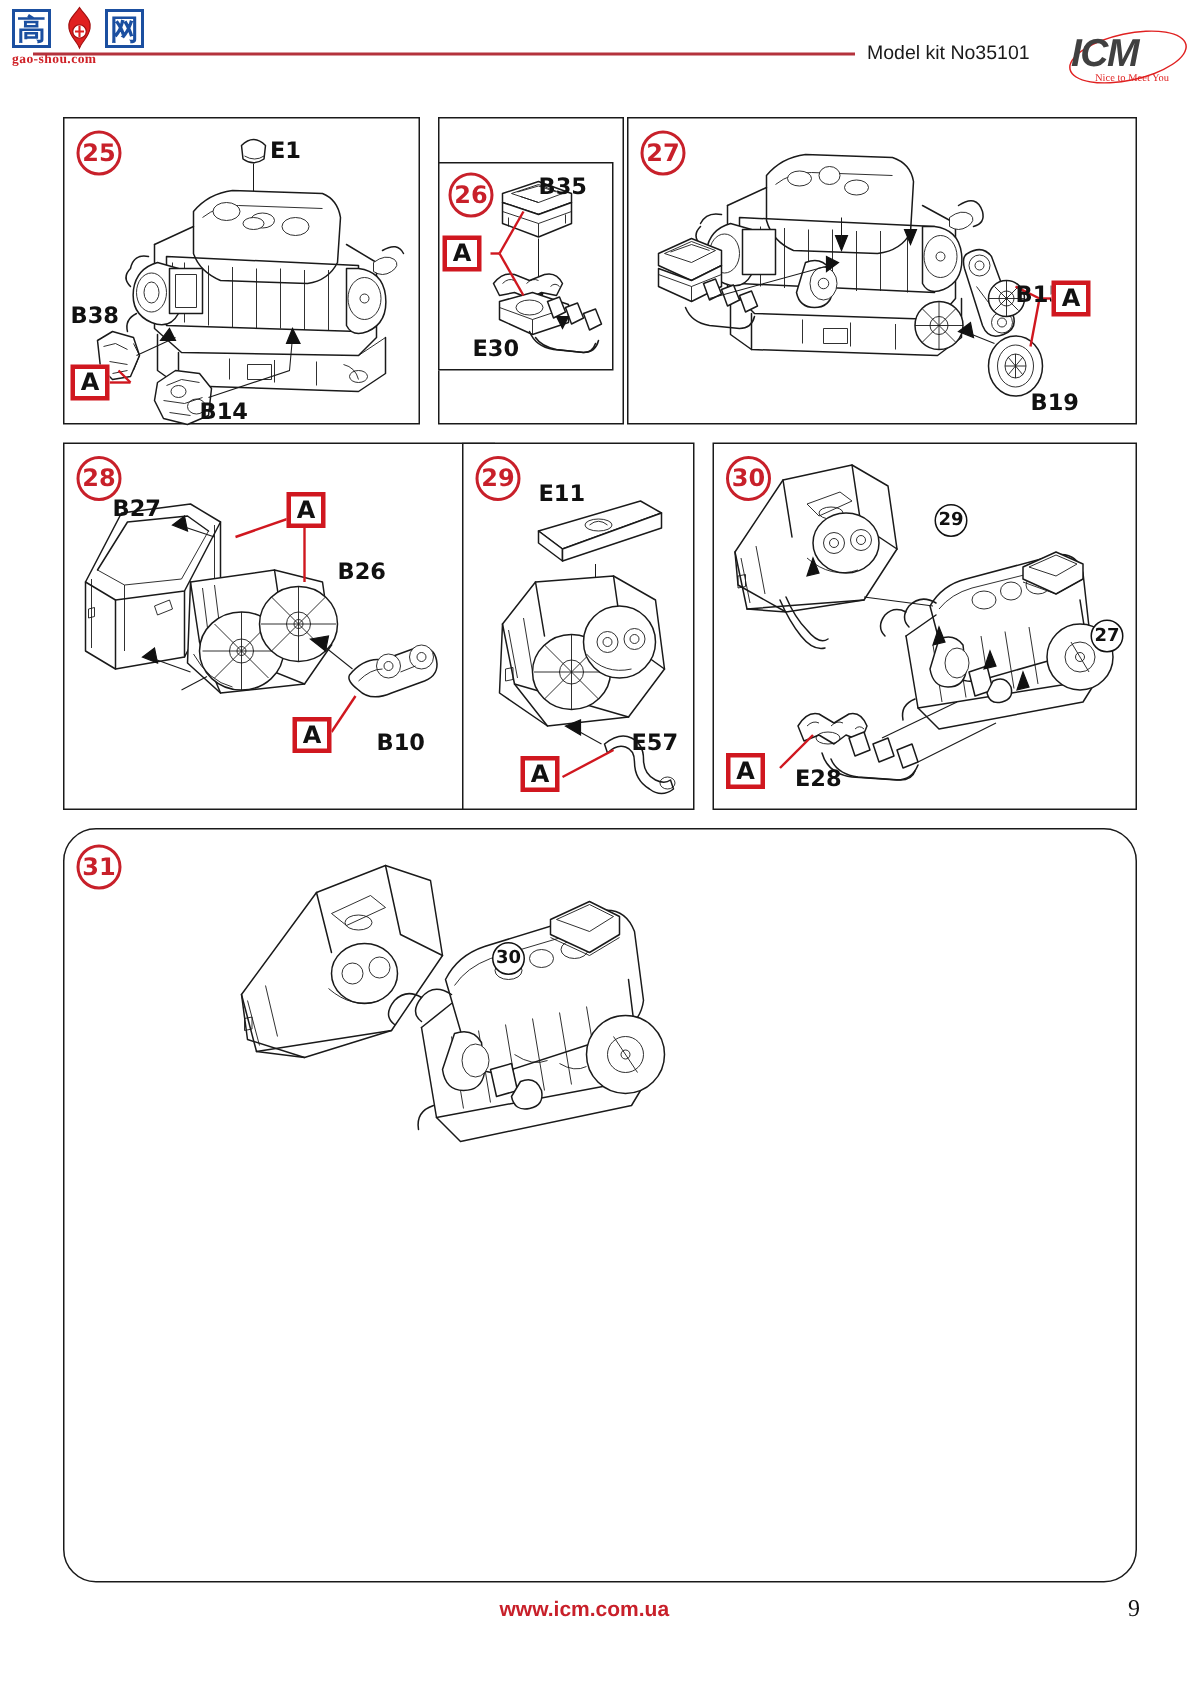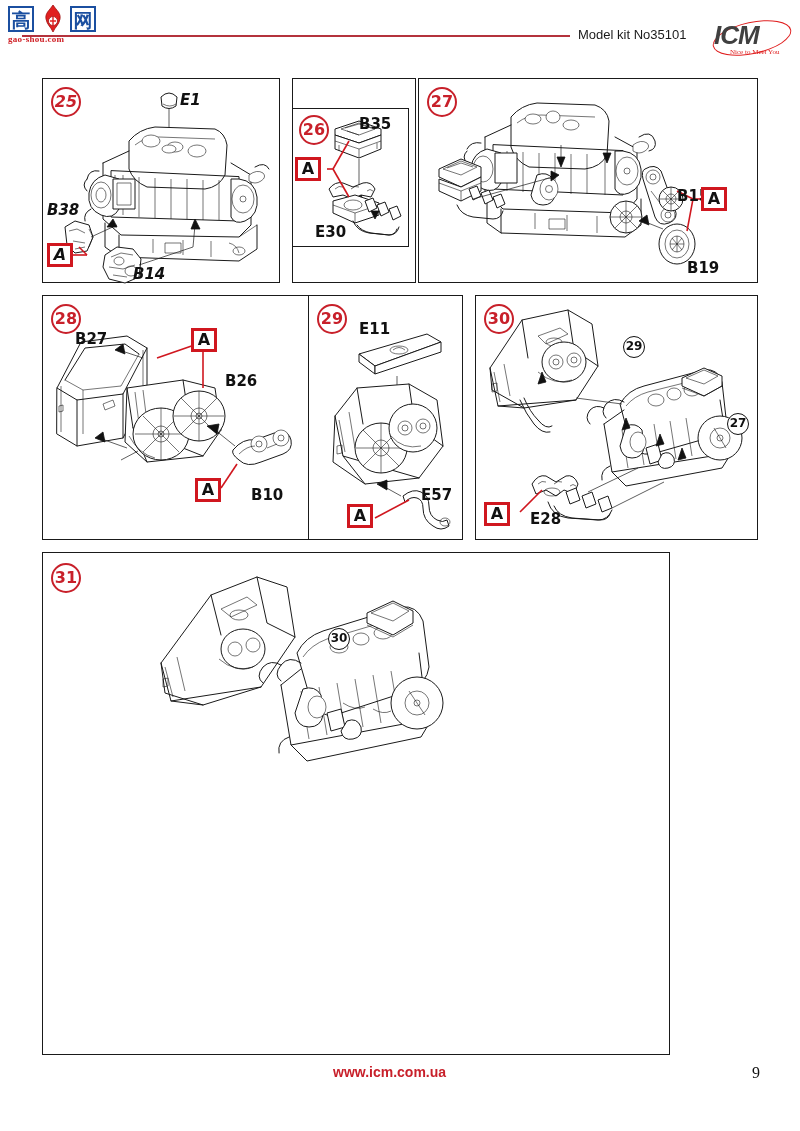--- a/index.html
+++ b/index.html
@@ -25,28 +25,28 @@
   .icm-logo{position:absolute;left:712px;top:18px;width:80px;height:44px;}
   .icm-text{position:absolute;left:2px;top:2px;font-size:26px;font-weight:bold;font-style:italic;
             color:#404040;letter-spacing:-1px;font-family:"Liberation Sans", sans-serif;}
   .icm-tag{position:absolute;left:18px;top:30px;font-size:7px;color:#e02020;
            font-family:"Liberation Serif", serif;}
   .icm-ellipse{position:absolute;left:0;top:4px;width:78px;height:30px;border:1.6px solid #e02020;
                border-radius:50%;transform:rotate(-12deg);}
 
   
   .panel{position:absolute;border:1.6px solid #1a1a1a;background:#fff;box-sizing:border-box;}
-  #p25{left:42px;top:78px;width:238px;height:205px;font-style:italic;}
+  #p25{left:42px;top:78px;width:238px;height:205px;}
   #p26outer{left:292px;top:78px;width:124px;height:205px;}
   #p26{left:292px;top:78px;width:117px;height:139px;margin-top:30px;}
   #p27{left:418px;top:78px;width:340px;height:205px;}
   #p28{left:42px;top:295px;width:288px;height:245px;}
   #p29{left:308px;top:295px;width:155px;height:245px;}
   #p30{left:475px;top:295px;width:283px;height:245px;}
-  #p31{left:42px;top:552px;width:628px;height:503px;}
+  #p31{left:42px;top:552px;width:716px;height:503px;border-radius:22px;}
 
   
   .step{position:absolute;border:2.4px solid #c8202a;border-radius:50%;
         color:#c8202a;font-weight:bold;text-align:center;background:#fff;
         font-family:"DejaVu Sans", sans-serif;box-sizing:border-box;}
   .step.big{width:30px;height:30px;line-height:26px;font-size:16px;}
   .step.sm{width:22px;height:22px;line-height:19px;font-size:12px;border-width:1.8px;
            border-color:#111;color:#111;}
 
   

